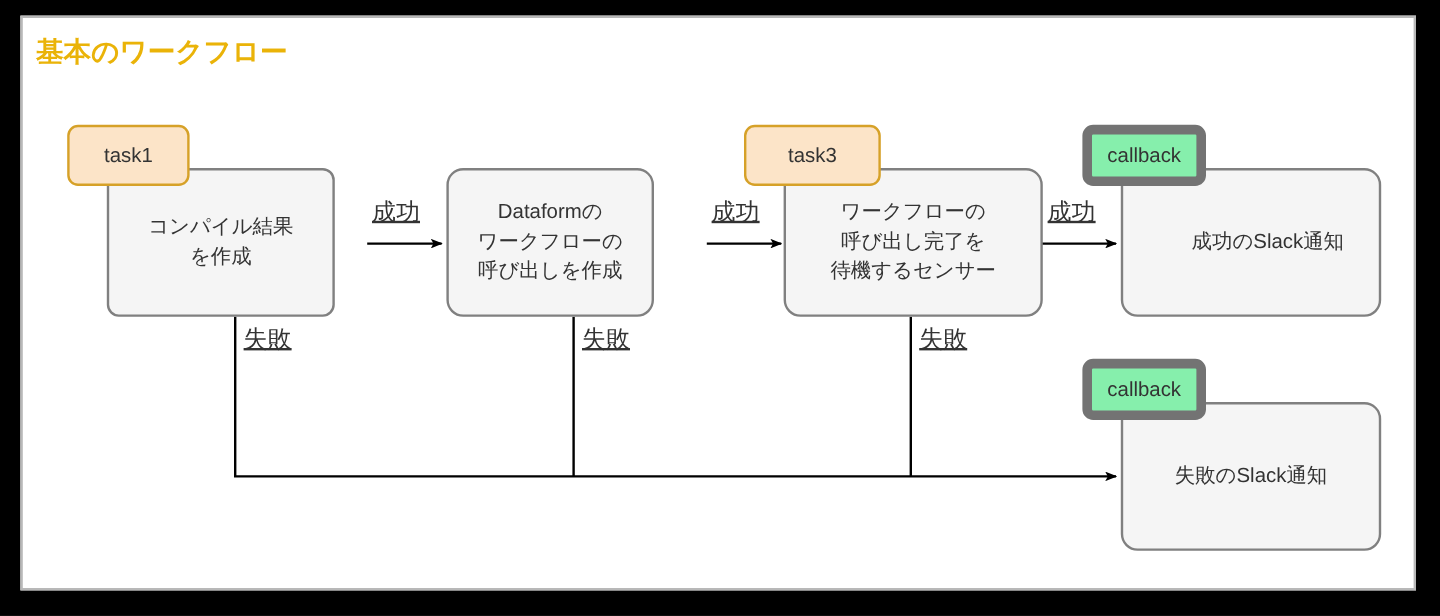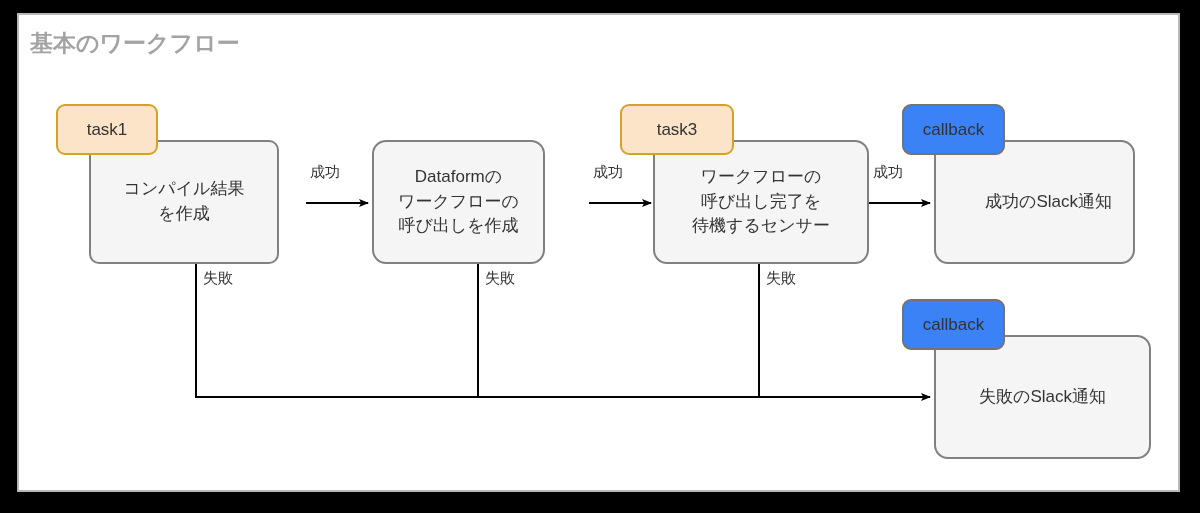--- a/index.html
+++ b/index.html
@@ -36,21 +36,21 @@
     top: 0;
     width: 1200px;
     height: 513px;
   }
   .title {
     position: absolute;
     left: 30px;
     top: 28px;
     font-size: 23px;
     font-weight: bold;
-    color: #a3a3a3;
+    color: #eab308;
     letter-spacing: 0px;
     white-space: nowrap;
   }
   
   .node {
     position: absolute;
     box-sizing: border-box;
     background: #f5f5f5;
     border: 2px solid #808080;
     border-radius: 14px;
@@ -77,30 +77,31 @@
     font-size: 17px;
     color: #333333;
     z-index: 5;
   }
   .tag.orange {
     background: #fce4c8;
     border: 2px solid #d6a128;
     align-items: center;
   }
   .tag.red {
-    background: #3b82f6;
-    border: 2px solid #737373;
+    background: #86efac;
+    border: 8px solid #737373;
   }
   
   .edge-label {
     position: absolute;
-    font-size: 15px;
+    font-size: 20px;
     color: #333333;
     white-space: nowrap;
     z-index: 4;
+    text-decoration: underline;
   }
 </style>
 </head>
 <body>
 
 <div id="canvas">
 
   <div id="frame"></div>
 
   <svg id="diagram" viewBox="0 0 1200 513" xmlns="http://www.w3.org/2000/svg">
@@ -149,21 +150,21 @@
 
   <div class="node" style="left:653px; top:140px; width:216px; height:124px;">
     <span class="node-label">ワークフローの
 呼び出し完了を
 待機するセンサー</span>
   </div>
   <div class="tag orange" style="left:620px; top:104px; width:114px; height:51px;">
     <span>task3</span>
   </div>
 
-  <div class="node" style="left:934px; top:140px; width:201px; height:124px;padding-left:28px;">
+  <div class="node" style="left:934px; top:140px; width:217px; height:124px;padding-left:28px;">
     <span class="node-label">成功のSlack通知</span>
   </div>
   <div class="tag red" style="left:902px; top:104px; width:103px; height:51px;">
     <span>callback</span>
   </div>
 
   <div class="node" style="left:934px; top:335px; width:217px; height:124px;">
     <span class="node-label">失敗のSlack通知</span>
   </div>
   <div class="tag red" style="left:902px; top:299px; width:103px; height:51px;">

